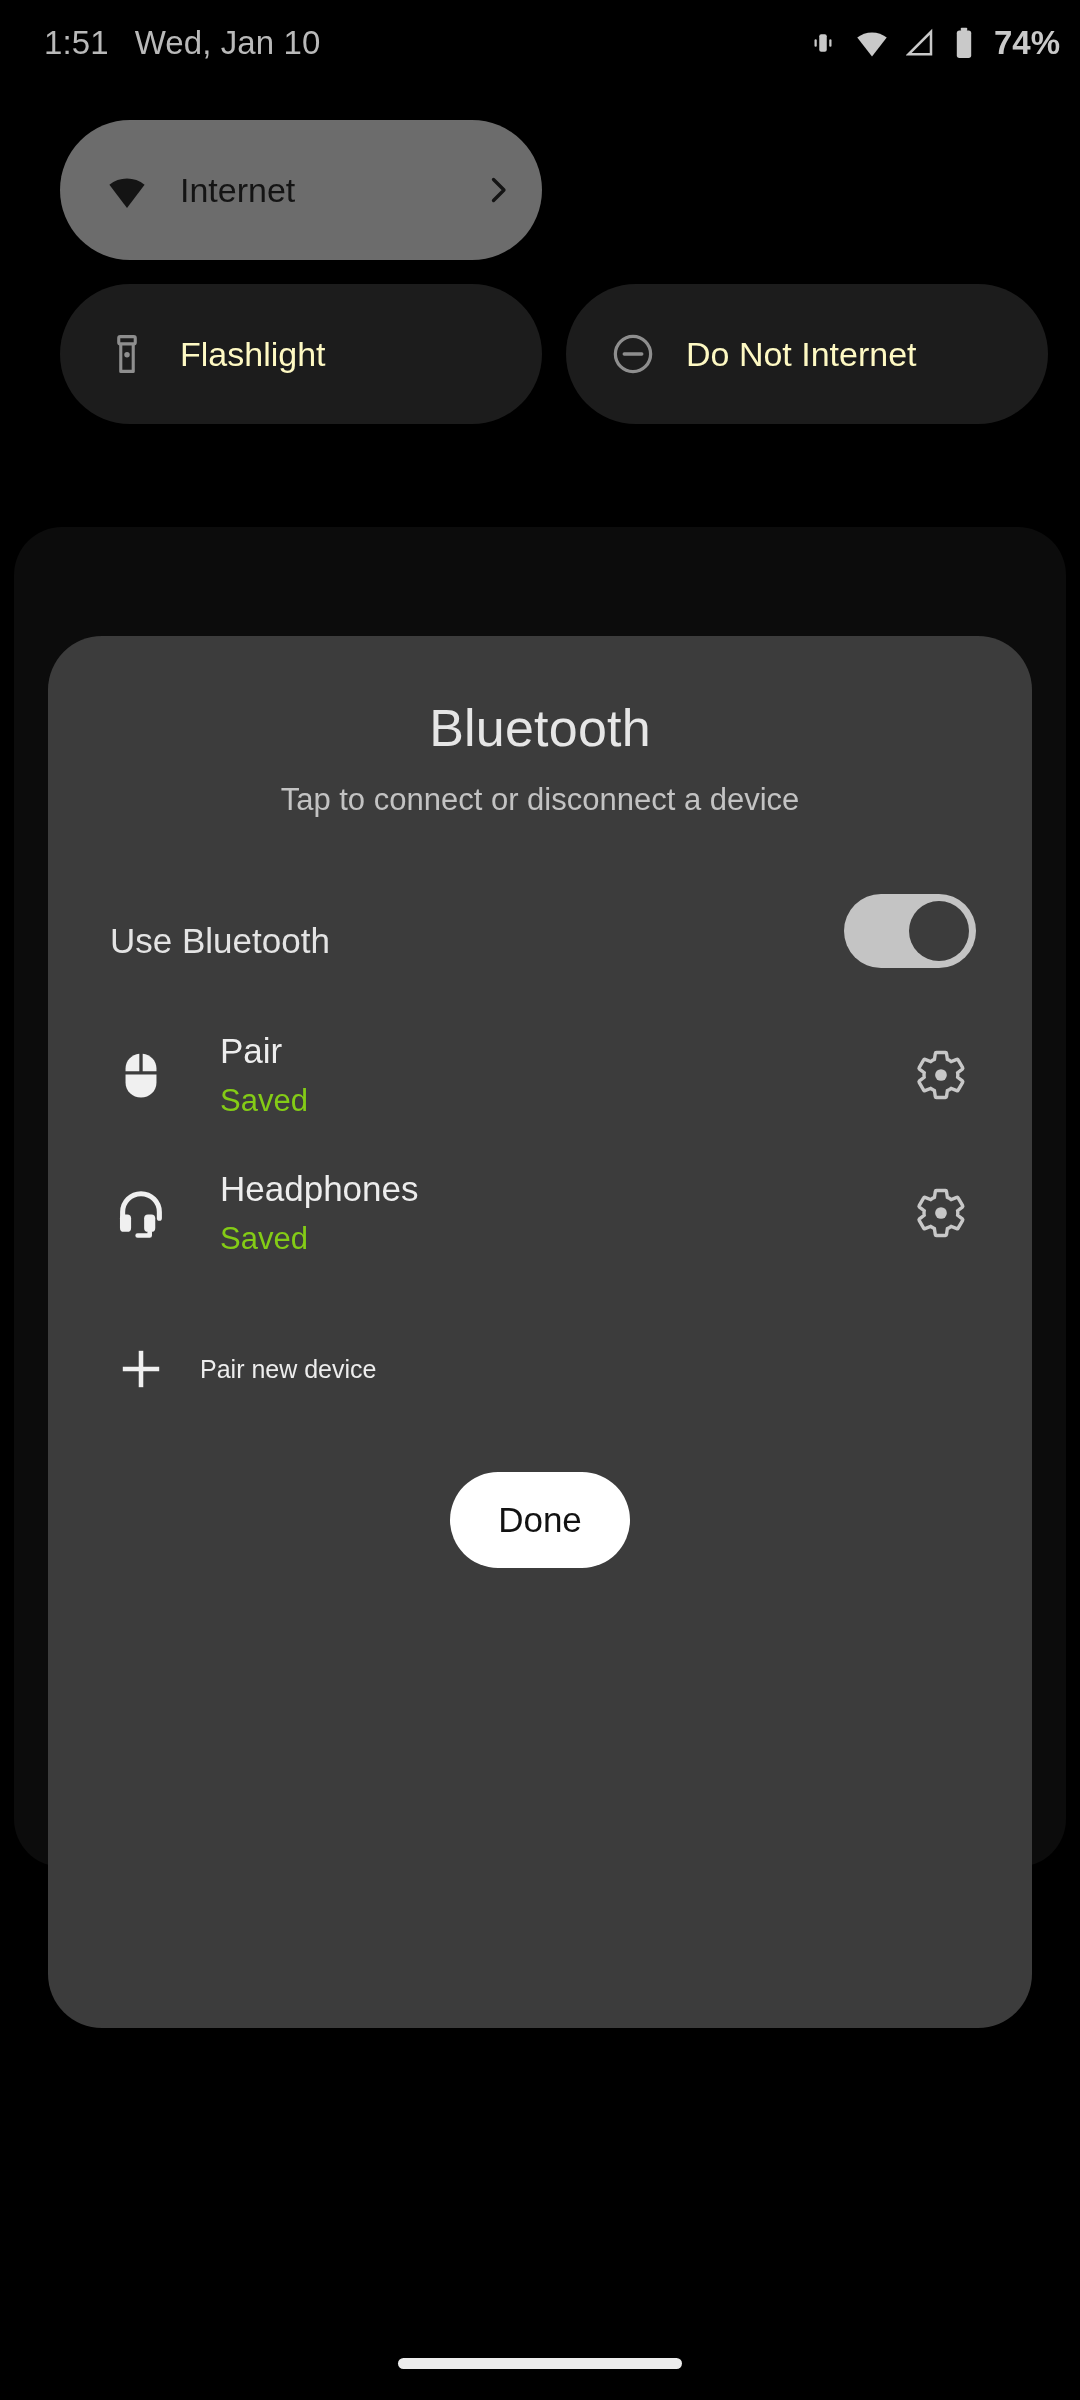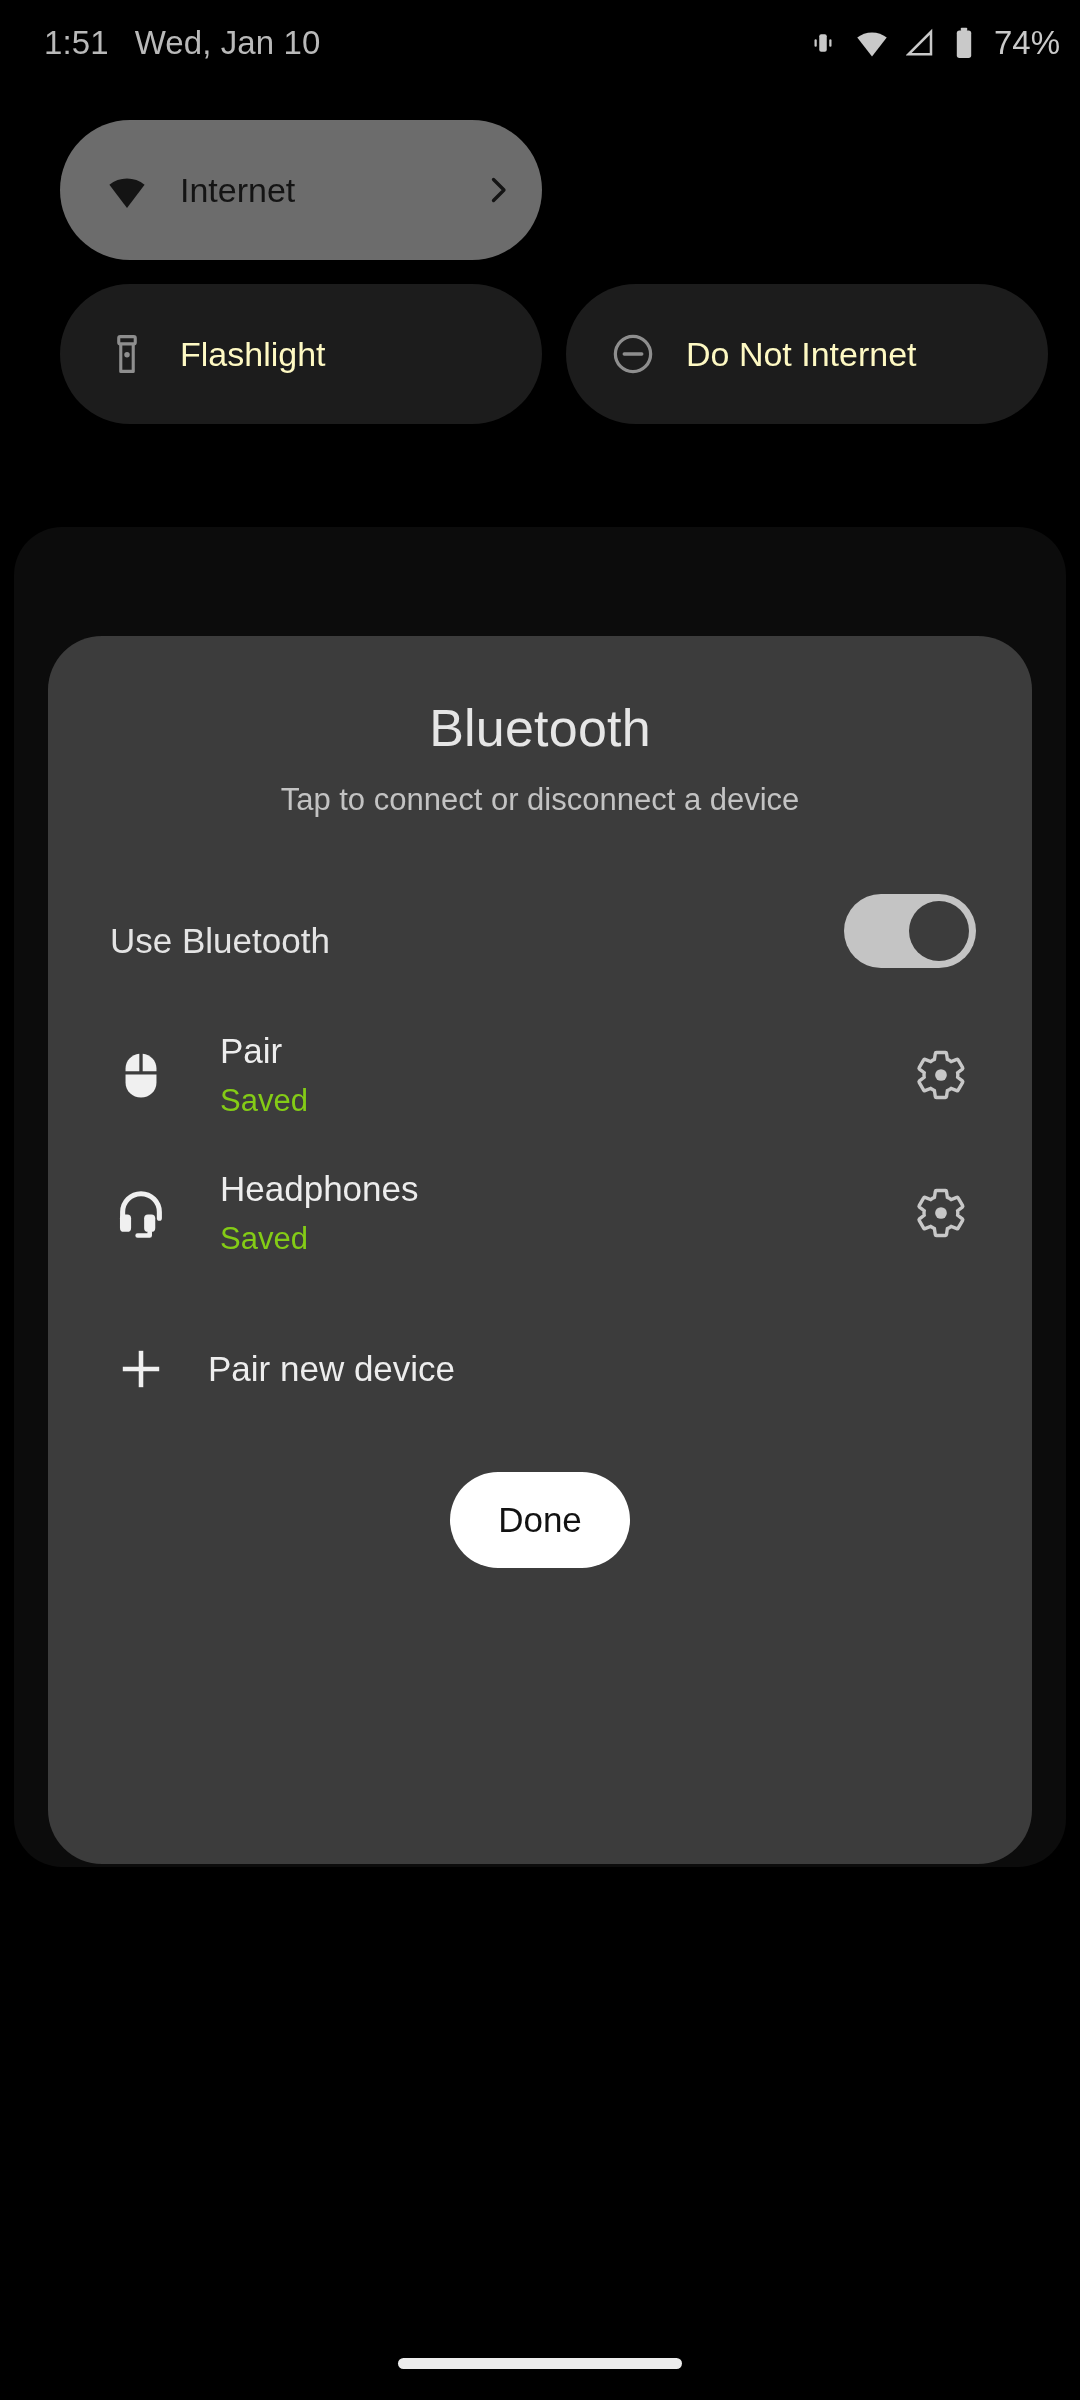--- a/index.html
+++ b/index.html
@@ -16,21 +16,21 @@
     position:absolute; left:0; top:0; width:1080px; height:86px;
     display:flex; align-items:center; justify-content:space-between;
     padding:0 20px 0 44px;
   }
   .status-left { display:flex; align-items:center; gap:26px; }
   .status-time, .status-date {
     color:#b9b9b9; font-size:33px; letter-spacing:0.1px; white-space:nowrap;
   }
   .status-right { display:flex; align-items:center; gap:17px; }
   .status-right svg { display:block; }
-  .battery-pct { color:#c9c9c9; font-size:33px; margin-left:2px; }
+  .battery-pct { color:#c9c9c9; font-size:33px; margin-left:2px;font-weight:bold; }
 
   
   .qs-tiles { position:absolute; left:0; top:120px; width:1080px;margin-left:16px; }
   .tile-row { display:flex; gap:24px; padding:0 44px; margin-bottom:24px; }
   .tile {
     height:140px; border-radius:70px;
     display:flex; align-items:center; padding:0 40px;
     flex:1;
   }
   .tile.internet {
@@ -44,21 +44,21 @@
   .tile-chevron { margin-left:auto; display:flex; align-items:center; }
 
   
   .qs-panel {
     position:absolute; left:14px; top:527px; width:1052px; height:1340px;
     background:#0c0c0c; border-radius:48px;
   }
 
   
   .bt-dialog {
-    position:absolute; left:48px; top:636px; width:984px; height:1228px;
+    position:absolute; left:48px; top:636px; width:984px; height:1392px;
     background:#3c3c3c; border-radius:54px;
     padding:0 56px;
   }
   .bt-title {
     text-align:center; color:#e6e6e6; font-size:52px; font-weight:400;
     padding-top:62px; letter-spacing:0.2px;
   }
   .bt-subtitle {
     text-align:center; color:#c3c3c3; font-size:31px; margin-top:24px;
   }
@@ -84,21 +84,21 @@
   .device-icon {
     width:74px; flex:0 0 74px; display:flex; align-items:center; justify-content:center;
   }
   .device-text { margin-left:42px; flex:1; }
   .device-name { color:#ededed; font-size:35px; line-height:1.1; }
   .device-status { color:#84cc16; font-size:31px; margin-top:14px; line-height:1.1; }
   .device-settings { width:70px; flex:0 0 70px; display:flex; align-items:center; justify-content:center; }
 
   .pair-row { display:flex; align-items:center; height:130px; margin-top:22px; }
   .pair-icon { width:74px; flex:0 0 74px; display:flex; align-items:center; justify-content:center; }
-  .pair-label { color:#ededed; font-size:35px; margin-left:30px; }
+  .pair-label { color:#ededed; font-size:25px; margin-left:22px; }
 
   .done-wrap { display:flex; justify-content:center; margin-top:38px; }
   .done-btn {
     background:#ffffff; color:#121212; font-size:35px;
     border:none; border-radius:50px; padding:0 48px; height:96px;
     min-width:176px; font-family:inherit; cursor:pointer;
   }
 
   
   .nav-pill {

